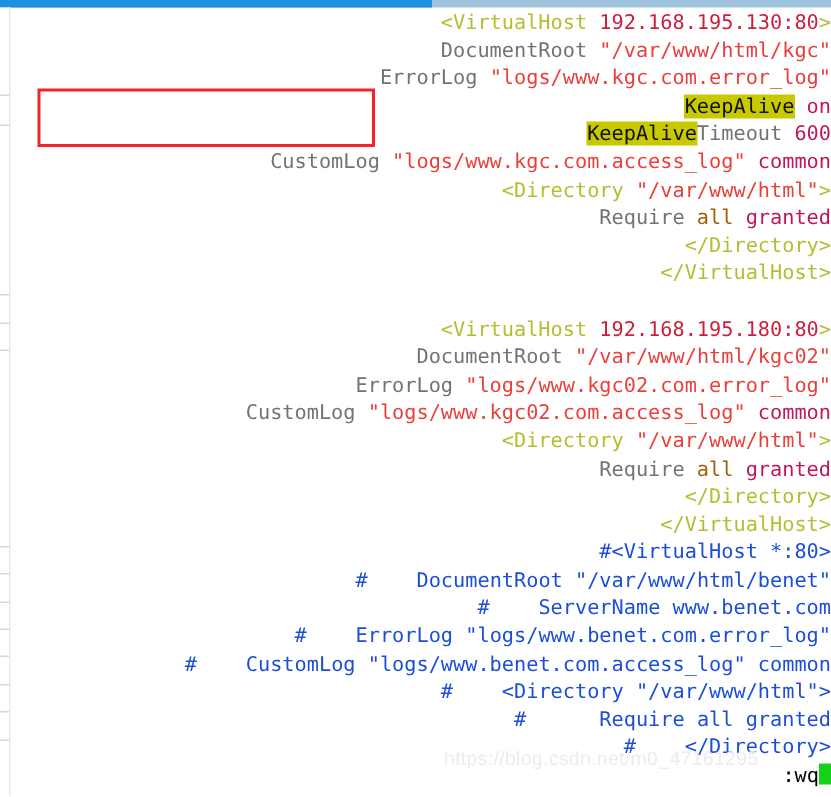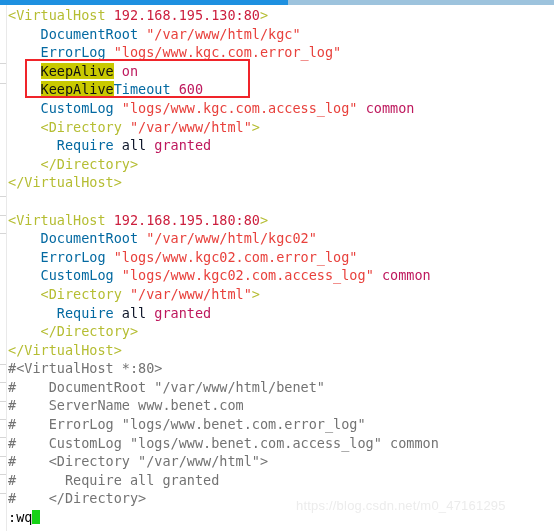--- a/index.html
+++ b/index.html
@@ -59,30 +59,31 @@
     width: 546px;
     height: 525px;
     font-size: 13.5px;
     line-height: 18.6px;
     white-space: pre;
     letter-spacing: 0px;
   }
   .line {
     height: 18.6px;
     white-space: pre;
+    text-align: right;
   }
 
   
   .tok-tag      { color: #b5bd32; }            
   .tok-addr     { color: #cc1f3e; }            
-  .tok-dir      { color: #0369a1; }            
+  .tok-dir      { color: #737373; }            
   .tok-str      { color: #e8413c; }            
   .tok-plain    { color: #be185d; }            
-  .tok-kw       { color: #0f172a; }            
-  .tok-comment  { color: #737373; }            
+  .tok-kw       { color: #a16207; }            
+  .tok-comment  { color: #1d4ed8; }            
   .tok-status   { color: #000000; }            
 
   
   .hl {
     background: #c9c900;
     color: #101010;
   }
 
   
   .cursor {

